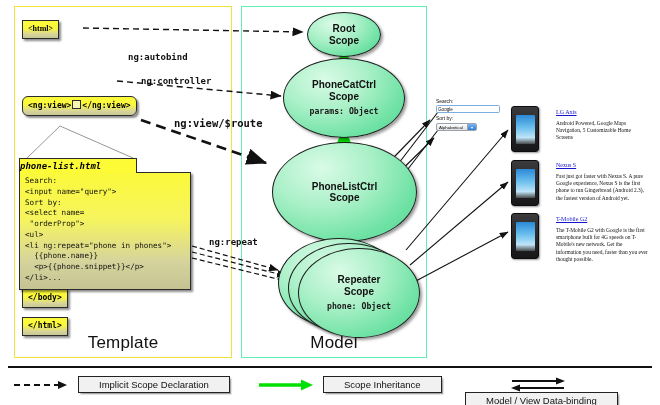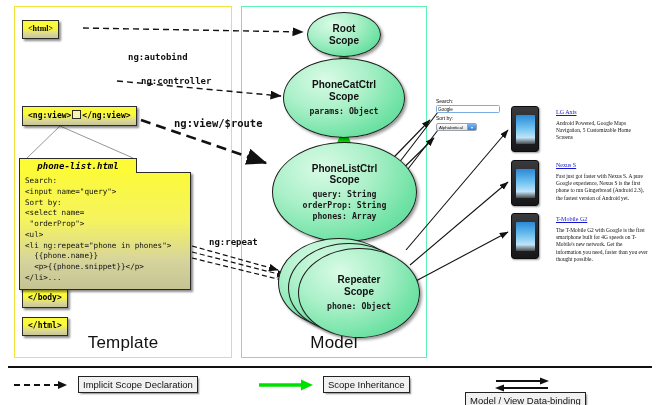--- a/index.html
+++ b/index.html
@@ -24,36 +24,36 @@
     position:absolute;box-sizing:border-box;
     background:linear-gradient(to bottom,#fcfa3c 0%,#fbf93a 42%,#d7d59a 78%,#c9c795 100%);
     border:1.3px solid #2b2b2b;
     box-shadow:2px 2px 2px rgba(0,0,0,.45);
     font-family:"DejaVu Sans Mono","Liberation Mono",monospace;
     font-weight:bold;font-size:8px;color:#000;line-height:1.35;
     padding:3px 5px;white-space:pre;
   }
   #box-html{left:22px;top:20px;font-family:Liberation Serif, serif;}
   #box-body{left:22px;top:58px;width:93px;padding:5px 6px;}
-  #box-ngview{left:22px;top:106px;}
+  #box-ngview{left:22px;top:96px;border-radius:6px;}
   #box-bodyclose{left:22px;top:289px;}
   #box-htmlclose{left:22px;top:317px;}
   .ngview-sq{
     display:inline-block;width:7px;height:7px;border:1.2px solid #2b2b2b;
     background:#f6f4b0;vertical-align:-1px;margin:0 1px;
   }
 
   
   #note-wrap{position:absolute;left:19px;top:158px;width:172px;}
   #note-tab{
     box-sizing:border-box;width:118px;background:#fdfb35;
     border:1.3px solid #2b2b2b;border-bottom:none;
     font-family:"DejaVu Sans Mono","Liberation Mono",monospace;
     font-style:italic;font-weight:bold;font-size:9px;color:#000;
-    text-align:center;padding:2px 0 2px 0;
+    text-align:left;padding:2px 0 2px 0;
     position:relative;z-index:3;
   }
   #note-body{
     box-sizing:border-box;width:172px;margin-top:-1px;
     background:linear-gradient(to bottom,#fbf93a 0%,#f6f45e 40%,#d6d49c 76%,#c5c392 100%);
     border:1.3px solid #2b2b2b;
     box-shadow:2px 2px 2px rgba(0,0,0,.45);
     font-family:"DejaVu Sans Mono","Liberation Mono",monospace;
     font-size:7.6px;color:#111;line-height:1.42;
     padding:3px 5px 5px 5px;white-space:pre;
@@ -132,21 +132,21 @@
   #lbl-ngroute{left:174px;top:117px;font-size:10.5px;}
   #lbl-repeat{left:209px;top:237px;font-size:9px;}
 
   
   #legend{position:absolute;left:0;top:362px;width:660px;height:43px;}
   #legend-rule{position:absolute;left:8px;top:4px;width:644px;height:2px;background:#111;}
   .lg-item{position:absolute;top:14px;display:flex;align-items:center;}
   .lg-box{
     border:1.3px solid #222;background:#f1f1f1;
     box-shadow:1.5px 1.5px 1.5px rgba(0,0,0,.35);
-    font-size:9.5px;color:#111;padding:2px 4px;white-space:nowrap;
+    font-size:9.5px;color:#111;padding:2px 20px;white-space:nowrap;
     font-family:"Liberation Sans",sans-serif;
   }
   #lg-implicit{left:12px;}
   #lg-inherit{left:257px;text-align:center;}
   #lg-binding{left:465px;flex-direction:column;}
   .lg-glyph{width:60px;height:16px;margin-right:6px;}
 
   svg.ov{position:absolute;left:0;top:0;width:660px;height:405px;
          pointer-events:none;overflow:visible;}
 </style>
@@ -230,23 +230,20 @@
 
   <div class="scope" id="scope-root">
     <div class="nm">Root<br>Scope</div>
   </div>
   <div class="scope" id="scope-cat">
     <div class="nm">PhoneCatCtrl<br>Scope</div>
     <div class="props">params: Object</div>
   </div>
   <div class="scope" id="scope-list">
     <div class="nm">PhoneListCtrl<br>Scope</div>
-    <div class="props">query: String
-orderProp: String
-phones: Array</div>
   </div>
   <div class="scope" id="scope-rep3"></div>
   <div class="scope" id="scope-rep2"></div>
   <div class="scope" id="scope-rep1">
     <div class="nm">Repeater<br>Scope</div>
     <div class="props">phone: Object</div>
   </div>
 
   <div id="search-widget">
     <div class="sw-label">Search:</div>

